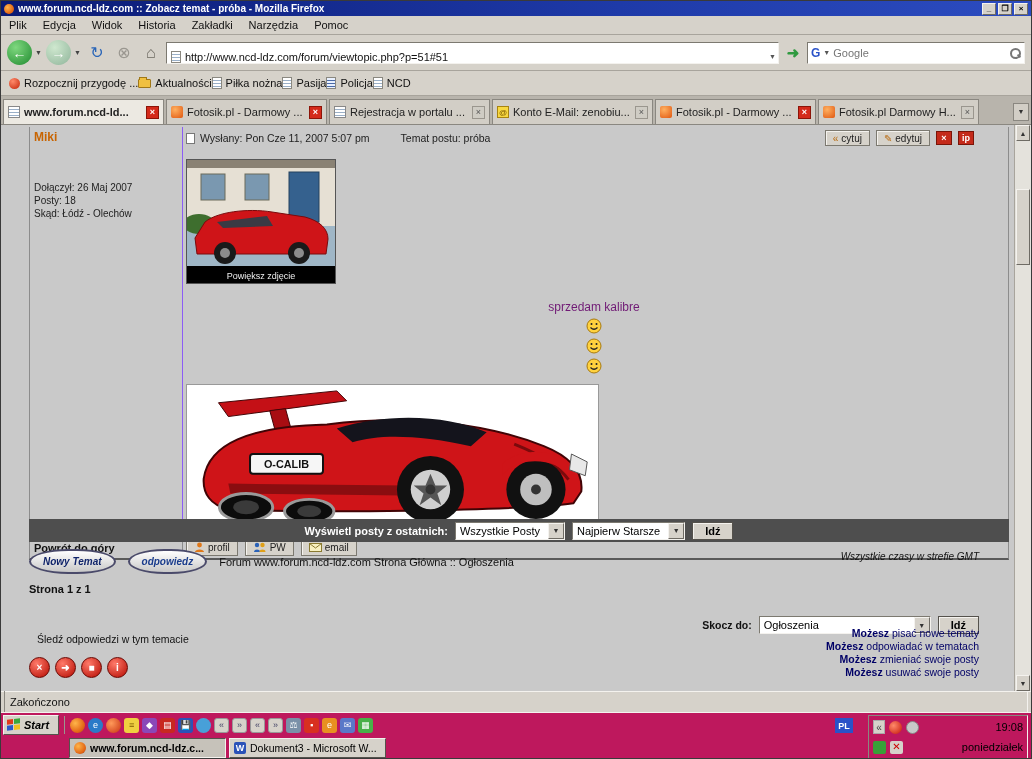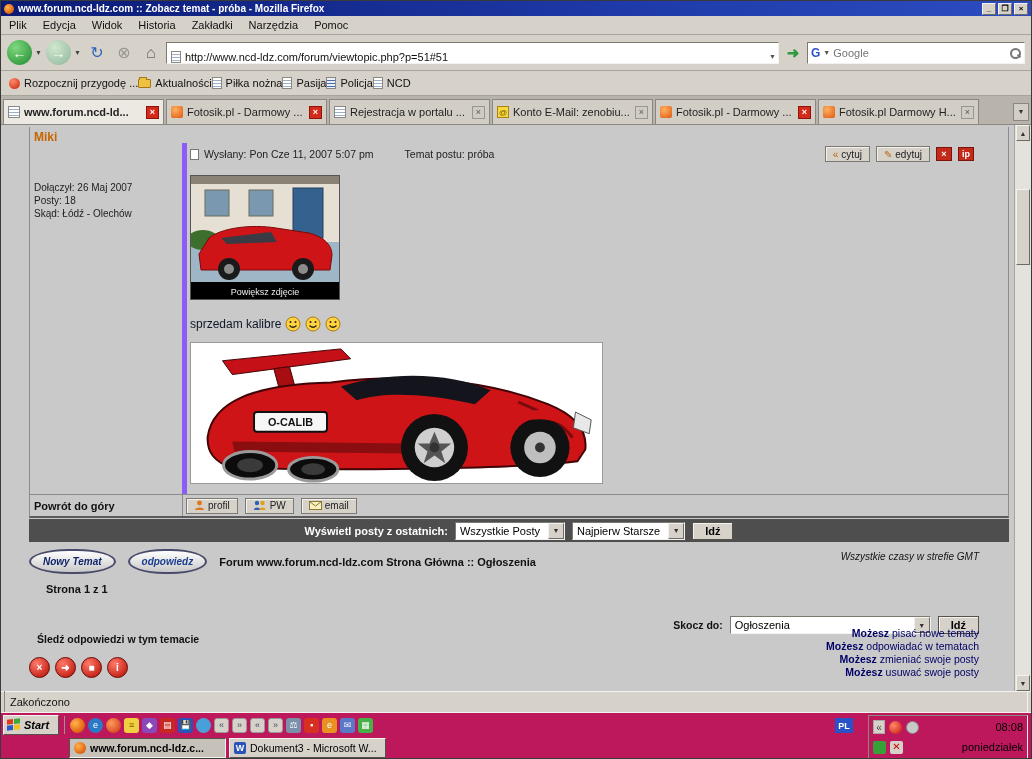--- a/index.html
+++ b/index.html
@@ -73,60 +73,60 @@
     font-size:7px; display:flex; align-items:center; justify-content:center; color:#333; }
   .sb-up { top:0; }
   .sb-down { bottom:0; }
   .sb-thumb { position:absolute; left:1px; right:1px; top:64px; height:76px; background:#d6d2ca; border:1px solid; border-color:#f4f2ee #6e6b64 #6e6b64 #f4f2ee; }
 
   .post-table { position:absolute; left:28px; right:22px; top:2px; border:1px solid #8c8c8c; border-top:none; border-bottom:2px solid #5a5a5a; background:#c9c9c9; }
   .post-row { display:flex; min-height:355px; }
   .author-col { width:152px; flex:none; padding:3px 4px; }
   .author-name { color:#c86400; font-weight:bold; font-size:12px; }
   .author-info { margin-top:37px; font-size:10px; color:#222; line-height:13px; }
-  .post-col { flex:1; border-left:5px solid #8b5cf6; min-width:0;margin-top:16px; }
+  .post-col { flex:1; border-left:1px solid #8b5cf6; min-width:0; }
   .post-header { height:22px; display:flex; align-items:center; gap:5px; padding:0 34px 0 3px; font-size:10.5px; color:#222; }
   .post-ico { width:9px; height:11px; background:#fff; border:1px solid #777; flex:none; }
   .subject { margin-left:26px; }
   .hdr-right { margin-left:auto; display:flex; gap:6px; align-items:center; }
   .pbtn { display:inline-flex; align-items:center; gap:3px; background:#d6d2ca; border:1px solid #7c7970; box-shadow:inset 1px 1px 0 #f4f2ee;
     font-size:10px; color:#222; padding:1px 7px; height:16px; white-space:nowrap; }
   .pbtn .g { font-size:10px; color:#b86a10; }
   .redbtn { background:#c42a1a; color:#fff; border:1px solid #7a1408; font-size:9px; font-weight:bold;
     height:14px; min-width:16px; display:inline-flex; align-items:center; justify-content:center; padding:0 3px; }
 
   .post-body { padding:10px 6px 10px 3px; }
   .thumb { width:150px; border:1px solid #555; background:#000; }
   .thumb-caption { height:15px; background:#000; color:#eee; font-size:9px; display:flex; align-items:center; justify-content:center; }
-  .bodyline { margin:16px 0 10px; color:#0f172a; font-size:12px; display:flex; align-items:center; gap:4px; }
+  .bodyline { margin:16px 0 10px; color:#701a75; font-size:12px; display:flex; align-items:center; gap:4px;flex-direction:column; }
   .cartoon { width:413px; height:142px; border:1px solid #999; background:#fff; display:block; }
 
   .back-row { display:flex; border-top:1px solid #8c8c8c; height:22px; align-items:center; }
   .back-cell { width:152px; flex:none; font-weight:bold; font-size:11px; padding-left:4px; }
   .btn-cell { flex:1; border-left:1px solid #8c8c8c; display:flex; align-items:center; gap:7px; padding-left:3px; height:100%; }
 
   .filter-bar { position:absolute; left:28px; right:22px; top:394px; height:23px; background:#4e4e4e;
     display:flex; align-items:center; justify-content:center; gap:7px; color:#fff; font-weight:bold; font-size:11px; }
   .fake-select { background:#fff; color:#000; font-weight:normal; font-size:11px; height:18px; display:inline-flex; align-items:center;
     border:1px solid; border-color:#7c7970 #f4f2ee #f4f2ee #7c7970; padding-left:4px; }
   .fs-arrow { margin-left:8px; width:16px; height:16px; background:#d6d2ca; border:1px solid; border-color:#f4f2ee #6e6b64 #6e6b64 #f4f2ee;
     display:flex; align-items:center; justify-content:center; font-size:7px; color:#333; flex:none; }
   .go-small { background:#d6d2ca; color:#000; font-weight:bold; font-size:11px; border:1px solid #55524c; box-shadow:inset 1px 1px 0 #f4f2ee;
     height:18px; padding:0 12px; display:inline-flex; align-items:center; }
 
   .page-footer { position:absolute; left:28px; right:22px; top:424px; }
   .foot-row1 { display:flex; align-items:center; gap:12px; }
   .oval-btn { border-radius:50%/55%; background:linear-gradient(#ffffff,#c8c8c8); border:2px solid #4a4a6a;
     color:#1a3c8c; font-weight:bold; font-style:italic; font-size:10px; padding:5px 12px; white-space:nowrap; }
   .oval-btn.dark { color:#10246a; }
-  .crumb { font-weight:bold; font-size:11px; }
+  .crumb { font-weight:normal; font-size:11px; }
   .tz { margin-left:auto; font-size:10px; padding-right:30px; align-self:flex-start; padding-top:2px;font-style:italic; }
-  .strona { font-weight:bold; margin-top:9px; font-size:11px;margin-left:17px; }
+  .strona { font-weight:bold; margin-top:9px; font-size:11px; }
   .foot-row2 { display:flex; align-items:center; margin-top:10px; font-size:10.5px; }
-  .watch { font-weight:bold; padding-left:8px;margin-top:28px; }
+  .watch { font-weight:normal; padding-left:8px;margin-top:28px; }
   .jump { margin-left:auto; display:flex; align-items:center; gap:7px; padding-right:30px; font-weight:bold; }
   .mod-row { display:flex; gap:5px; margin-top:12px; }
   .modcirc { width:21px; height:21px; border-radius:50%; background:radial-gradient(circle at 35% 30%, #ff7a6a, #b40a00);
     border:1px solid #6a0500; color:#fff; display:flex; align-items:center; justify-content:center; font-size:10px; font-weight:bold; }
   .perms { position:absolute; right:30px; top:78px; text-align:right; font-size:10.5px; color:#000066; line-height:13px; }
   .perms b { font-weight:bold; }
 
   
   .statusbar { height:21px; background:#d6d2ca; border-top:1px solid #f4f2ee; display:flex; align-items:center; padding:2px 3px; }
   .status-cell { flex:1; height:32px; border:1px solid; border-color:#8a8780 #f4f2ee #f4f2ee #8a8780; display:flex; align-items:center; padding:0 5px; font-size:11px; color:#111; }
@@ -408,21 +408,21 @@
         <span class="oval-btn dark">Nowy Temat</span>
         <span class="oval-btn">odpowiedz</span>
         <span class="crumb">Forum www.forum.ncd-ldz.com Strona Główna :: Ogłoszenia</span>
         <span class="tz">Wszystkie czasy w strefie GMT</span>
       </div>
       <div class="strona">Strona 1 z 1</div>
       <div class="foot-row2">
         <span class="watch">Śledź odpowiedzi w tym temacie</span>
         <span class="jump">
           <span>Skocz do:</span>
-          <span class="fake-select" style="width:201px;">
+          <span class="fake-select" style="width:172px;">
             <span>Ogłoszenia</span>
             <span class="fs-arrow" style="margin-left:auto;">▼</span>
           </span>
           <span class="go-small">Idź</span>
         </span>
       </div>
       <div class="mod-row">
         <span class="modcirc">×</span>
         <span class="modcirc">➜</span>
         <span class="modcirc">■</span>
@@ -486,21 +486,21 @@
         <span class="tico word">W</span>
         <span>Dokument3 - Microsoft W...</span>
       </span>
     </div>
     <span class="pl-badge">PL</span>
     <div class="tray">
       <div class="tray-row">
         <span class="chev">«</span>
         <span class="tray-ico" style="background:radial-gradient(circle at 35% 35%,#ff8a6a,#c41408);border-radius:50%;"></span>
         <span class="tray-ico" style="background:#c8c8c8;border:1px solid #888;border-radius:50%;"></span>
-        <span class="tray-time">08:08</span>
+        <span class="tray-time">19:08</span>
       </div>
       <div class="tray-row">
         <span class="tray-ico" style="background:#38a038;"></span>
         <span class="tray-ico" style="background:#d6d2ca;color:#c00;font-size:10px;text-align:center;line-height:12px;">✕</span>
         <span class="tray-time">poniedziałek</span>
       </div>
     </div>
   </div>
 
 </div>

